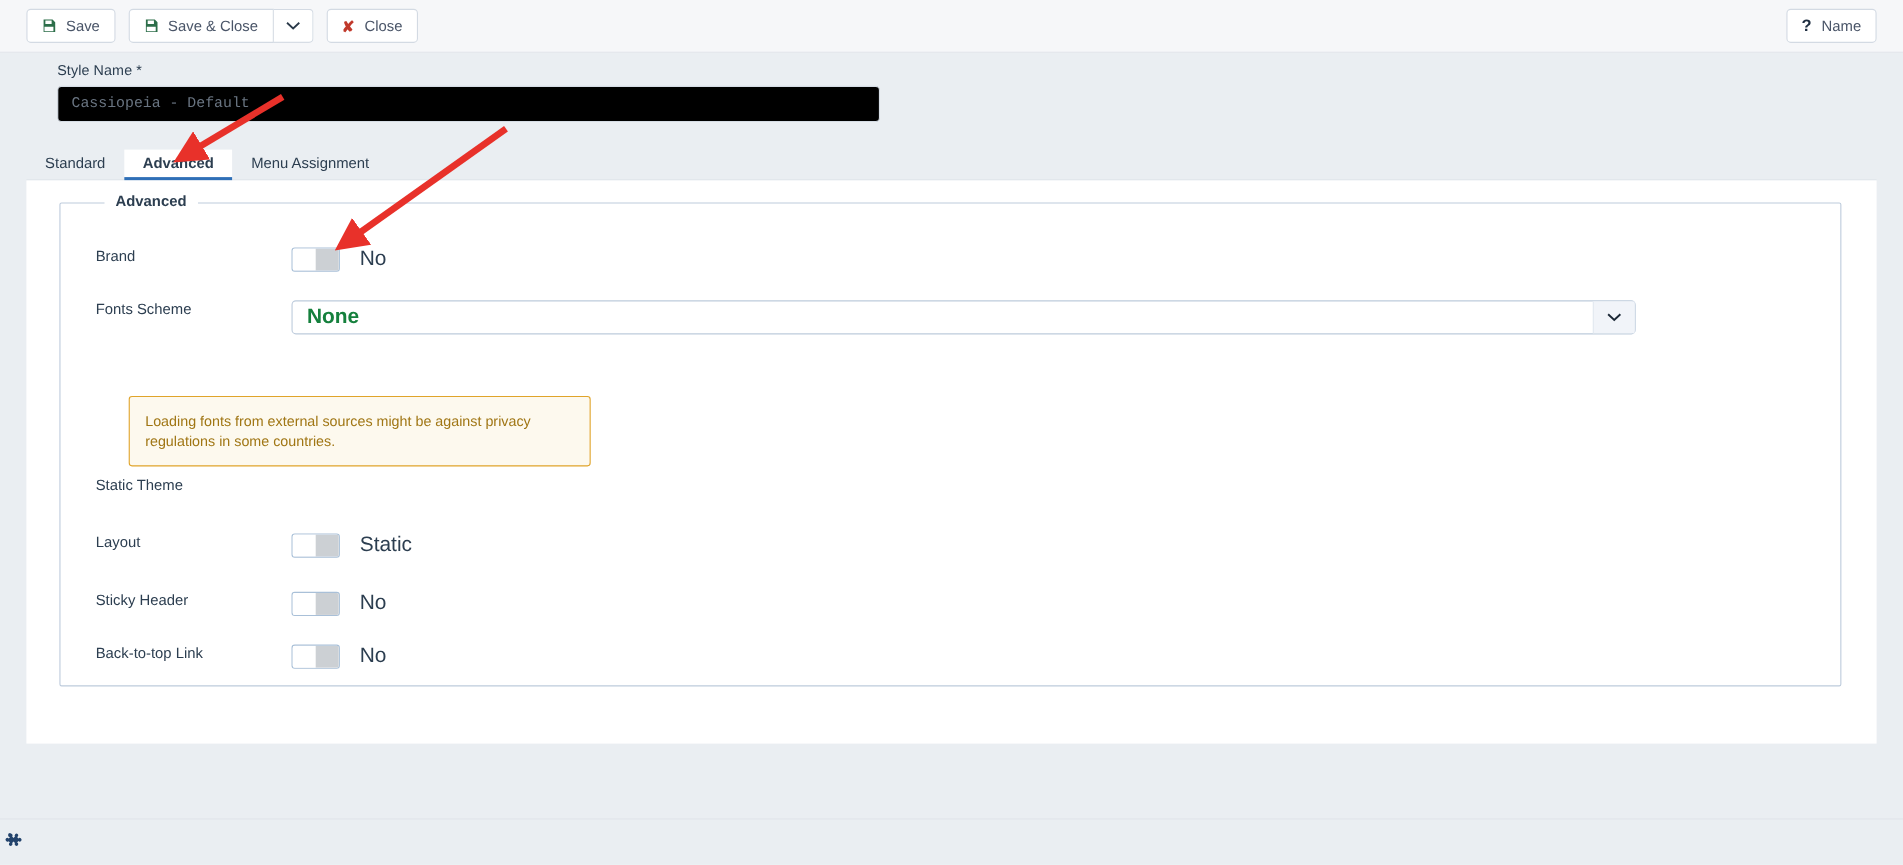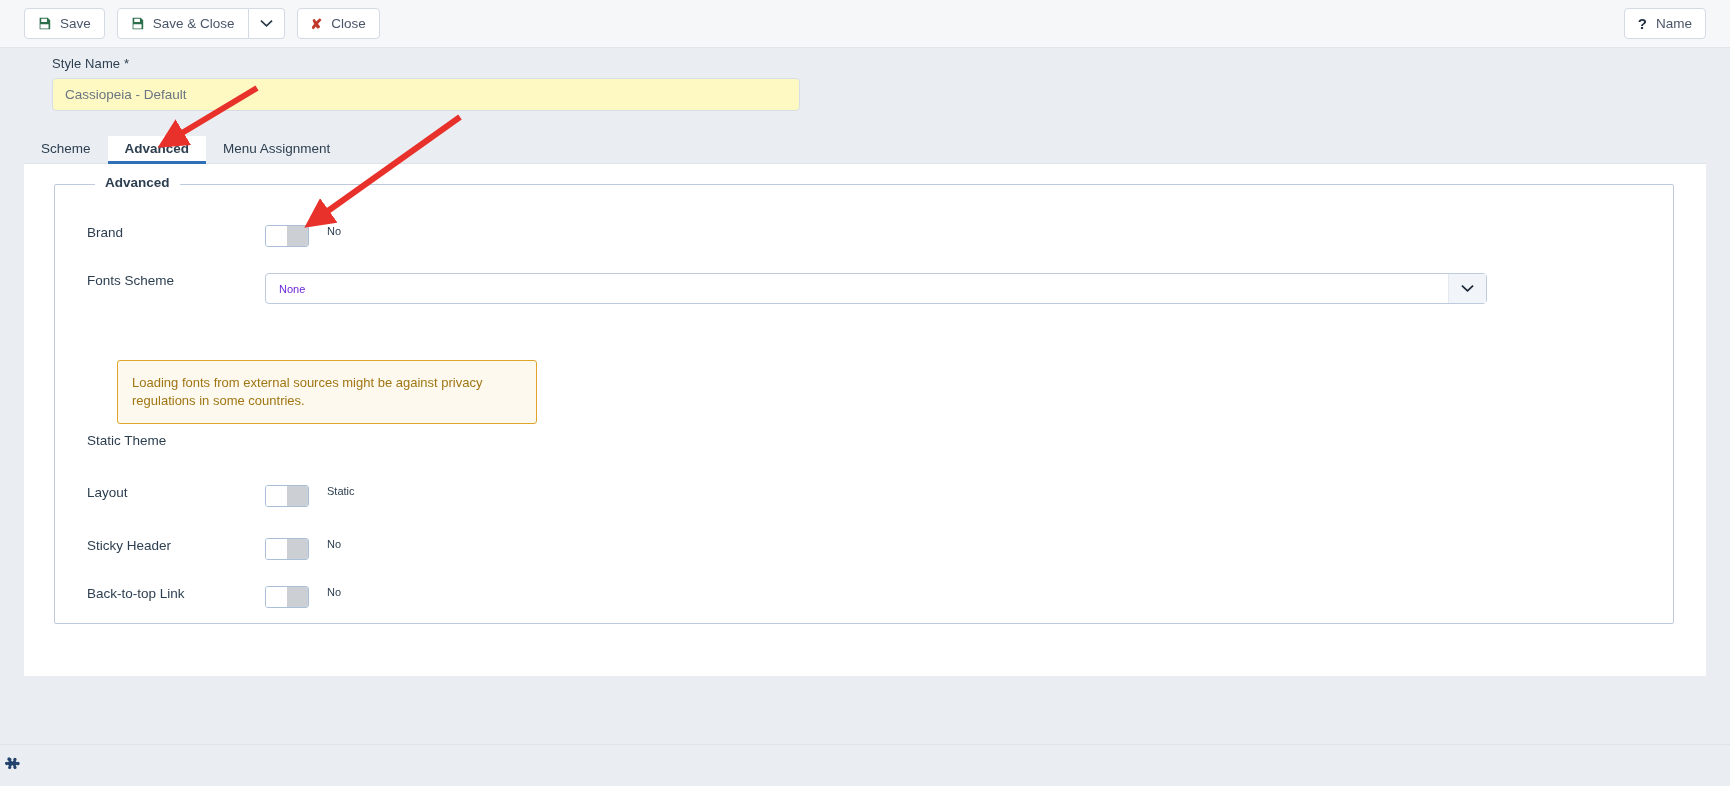--- a/index.html
+++ b/index.html
@@ -48,27 +48,27 @@
   .ico-help { color: #1e2d40; font-size: 15px; font-weight: 700; line-height: 1; }
 
   
   .field-wrap { position: absolute; top: 56px; left: 24px; margin-left: 28px; }
   .field-label {
     font-size: 13px; color: #2c3e50; margin-bottom: 7px;
     letter-spacing: 0.1px;
   }
   .text-input {
     width: 748px; height: 33px;
-    background: #fef9c3;
+    background: #000000;
     border: 1px solid #d6dde5;
     border-radius: 4px;
     padding: 0 12px;
     font-size: 13.5px;
     color: #6a7582;
-    font-family: Liberation Sans, sans-serif;
+    font-family: Liberation Mono, monospace;
     outline: none;
   }
 
   
   .tabs {
     position: absolute; top: 136px; left: 24px;
     width: 1682px; height: 28px;
     display: flex; align-items: stretch;
     border-bottom: 1px solid #dfe4ea;
   }
@@ -124,38 +124,39 @@
     background: #fff;
     display: flex;
     overflow: hidden;
     cursor: pointer;
     flex: none;
   }
   .toggle .knob-off { flex: 1; background: #fff; }
   .toggle .knob-on  { flex: 1; background: #ccd0d4; }
   .toggle-text {
     margin-left: 18px;
-    font-size: 11px;
+    font-size: 19px;
     color: #2c3e50;
   }
 
   
   .select {
     position: relative;
     width: 1222px; height: 31px;
     border: 1px solid #bdcbdc;
     border-radius: 4px;
     background: #fff;
     display: flex; align-items: center;
     cursor: pointer;
   }
   .select-value {
     padding-left: 13px;
-    font-size: 11px;
-    color: #6d28d9;
+    font-size: 19px;
+    color: #15803d;
+    font-weight: bold;
   }
   .select-arrow {
     position: absolute; right: 0; top: 0;
     width: 38px; height: 29px;
     background: #f1f4f9;
     border-left: 1px solid #e3e9f0;
     display: flex; align-items: center; justify-content: center;
   }
 
   
@@ -238,21 +239,21 @@
     </button>
   </div>
 </div>
 
 <div class="field-wrap">
   <div class="field-label">Style Name *</div>
   <input class="text-input" type="text" value="Cassiopeia - Default" style="">
 </div>
 
 <div class="tabs">
-  <div class="tab">Scheme</div>
+  <div class="tab">Standard</div>
   <div class="tab active">Advanced</div>
   <div class="tab">Menu Assignment</div>
 </div>
 
 <div class="card">
   <div class="fieldset">
     <div class="legend">Advanced</div>
 
     <div class="row" style="top:40px; left:32px;">
       <div class="row-label">Brand</div>

